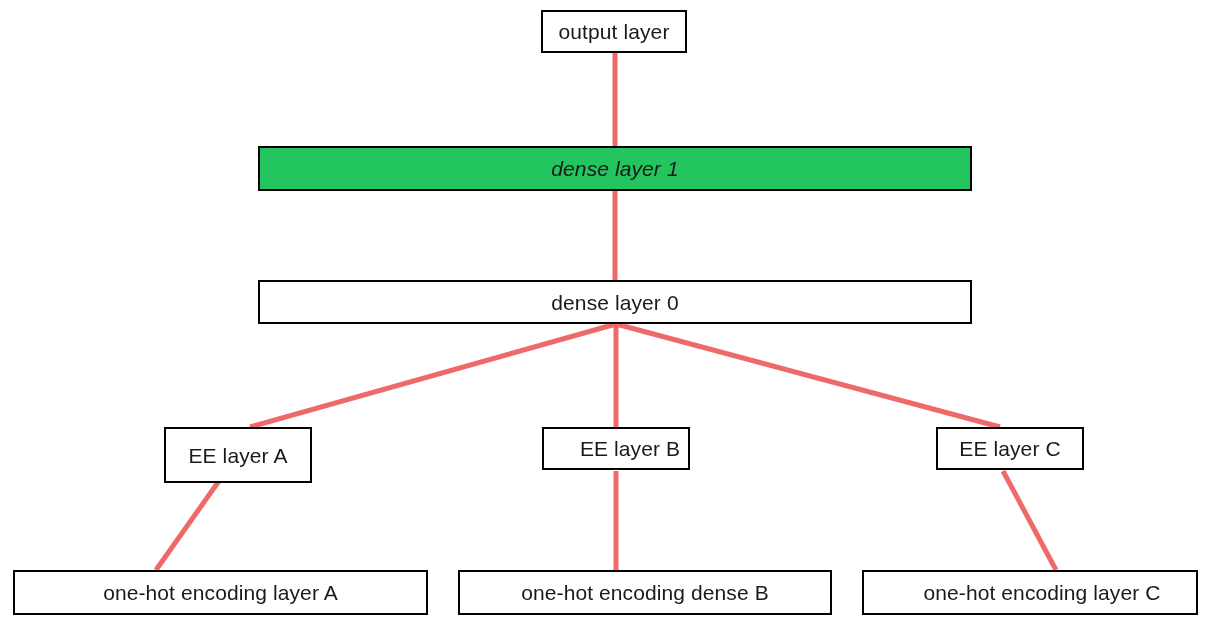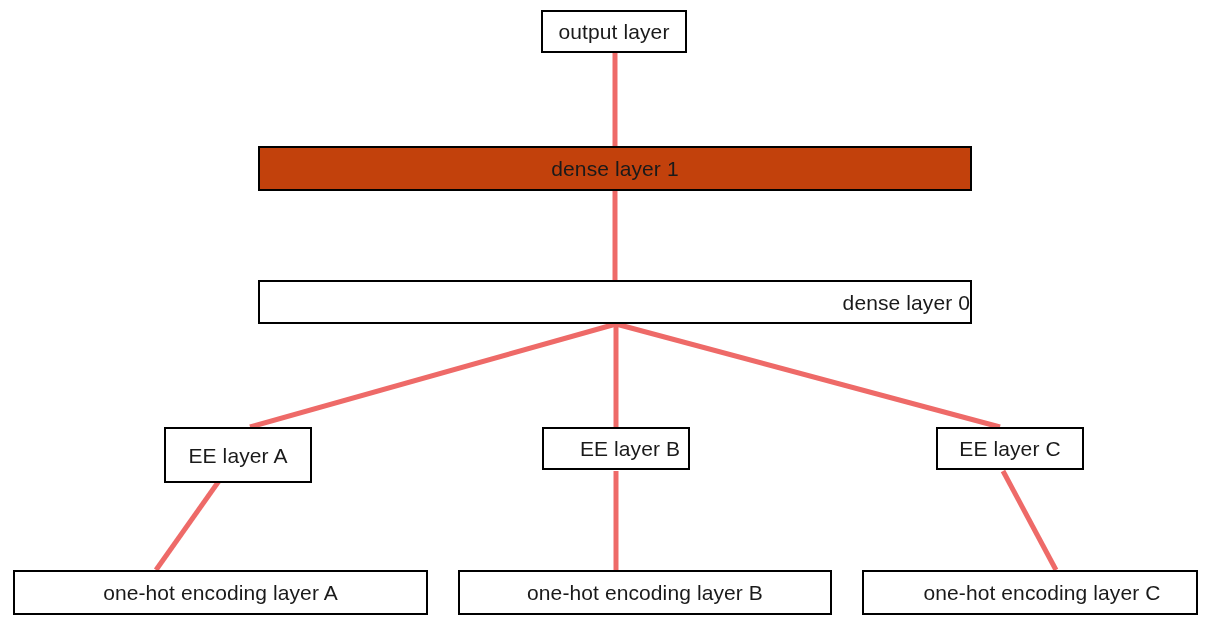--- a/index.html
+++ b/index.html
@@ -58,39 +58,39 @@
       <line x1="1000" y1="427" x2="616" y2="324" stroke="#ee6a68" stroke-width="5" stroke-linecap="butt"></line>
       <line x1="156" y1="570" x2="226" y2="471" stroke="#ee6a68" stroke-width="5" stroke-linecap="butt"></line>
       <line x1="616" y1="570" x2="616" y2="471" stroke="#ee6a68" stroke-width="5" stroke-linecap="butt"></line>
       <line x1="1056" y1="570" x2="1003" y2="471" stroke="#ee6a68" stroke-width="5" stroke-linecap="butt"></line>
     </svg>
 
   <div id="node-layer">
       <div class="node" style="left: 541px; top: 10px; width: 146px; height: 43px; background: rgb(255, 255, 255); border-color: rgb(0, 0, 0); color: rgb(26, 26, 26);">
         <span class="node-label">output layer</span>
       </div>
-      <div class="node" style="left: 258px; top: 146px; width: 714px; height: 45px; background: #c2410c; border-color: rgb(0, 0, 0); color: rgb(26, 26, 26);">
+      <div class="node" style="left: 258px; top: 146px; width: 714px; height: 45px; background: #22c55e; border-color: rgb(0, 0, 0); color: rgb(26, 26, 26); font-style: italic;">
         <span class="node-label">dense layer 1</span>
       </div>
-      <div class="node" style="left: 258px; top: 280px; width: 714px; height: 44px; background: rgb(255, 255, 255); border-color: rgb(0, 0, 0); color: rgb(26, 26, 26); justify-content: flex-end;">
+      <div class="node" style="left: 258px; top: 280px; width: 714px; height: 44px; background: rgb(255, 255, 255); border-color: rgb(0, 0, 0); color: rgb(26, 26, 26);">
         <span class="node-label">dense layer 0</span>
       </div>
       <div class="node" style="left: 164px; top: 427px; width: 148px; height: 56px; background: rgb(255, 255, 255); border-color: rgb(0, 0, 0); color: rgb(26, 26, 26);">
         <span class="node-label">EE layer A</span>
       </div>
       <div class="node" style="left: 542px; top: 427px; width: 148px; height: 43px; background: rgb(255, 255, 255); border-color: rgb(0, 0, 0); color: rgb(26, 26, 26); padding-left: 28px;">
         <span class="node-label">EE layer B</span>
       </div>
       <div class="node" style="left: 936px; top: 427px; width: 148px; height: 43px; background: rgb(255, 255, 255); border-color: rgb(0, 0, 0); color: rgb(26, 26, 26);">
         <span class="node-label">EE layer C</span>
       </div>
       <div class="node" style="left: 13px; top: 570px; width: 415px; height: 45px; background: rgb(255, 255, 255); border-color: rgb(0, 0, 0); color: rgb(26, 26, 26);">
         <span class="node-label">one-hot encoding layer A</span>
       </div>
       <div class="node" style="left: 458px; top: 570px; width: 374px; height: 45px; background: rgb(255, 255, 255); border-color: rgb(0, 0, 0); color: rgb(26, 26, 26);">
-        <span class="node-label">one-hot encoding layer B</span>
+        <span class="node-label">one-hot encoding dense B</span>
       </div>
       <div class="node" style="left: 862px; top: 570px; width: 336px; height: 45px; background: rgb(255, 255, 255); border-color: rgb(0, 0, 0); color: rgb(26, 26, 26); padding-left: 24px;">
         <span class="node-label">one-hot encoding layer C</span>
       </div>
     </div>
 
 </div>
 
 </body></html>

